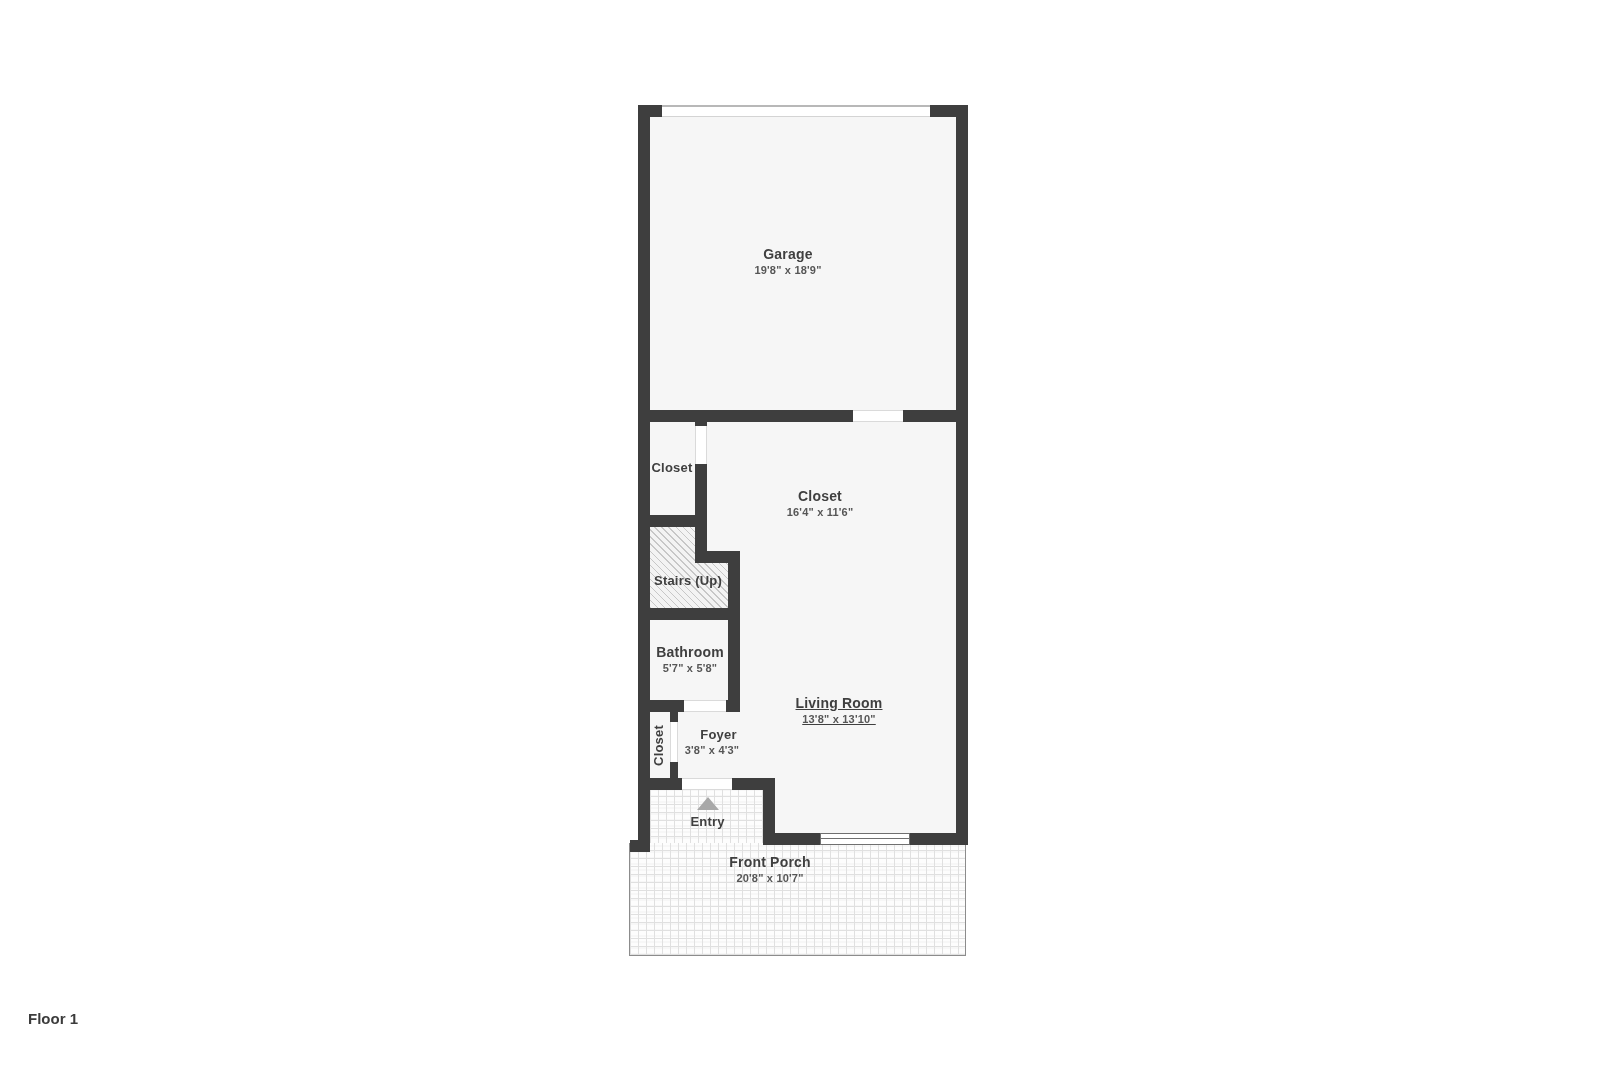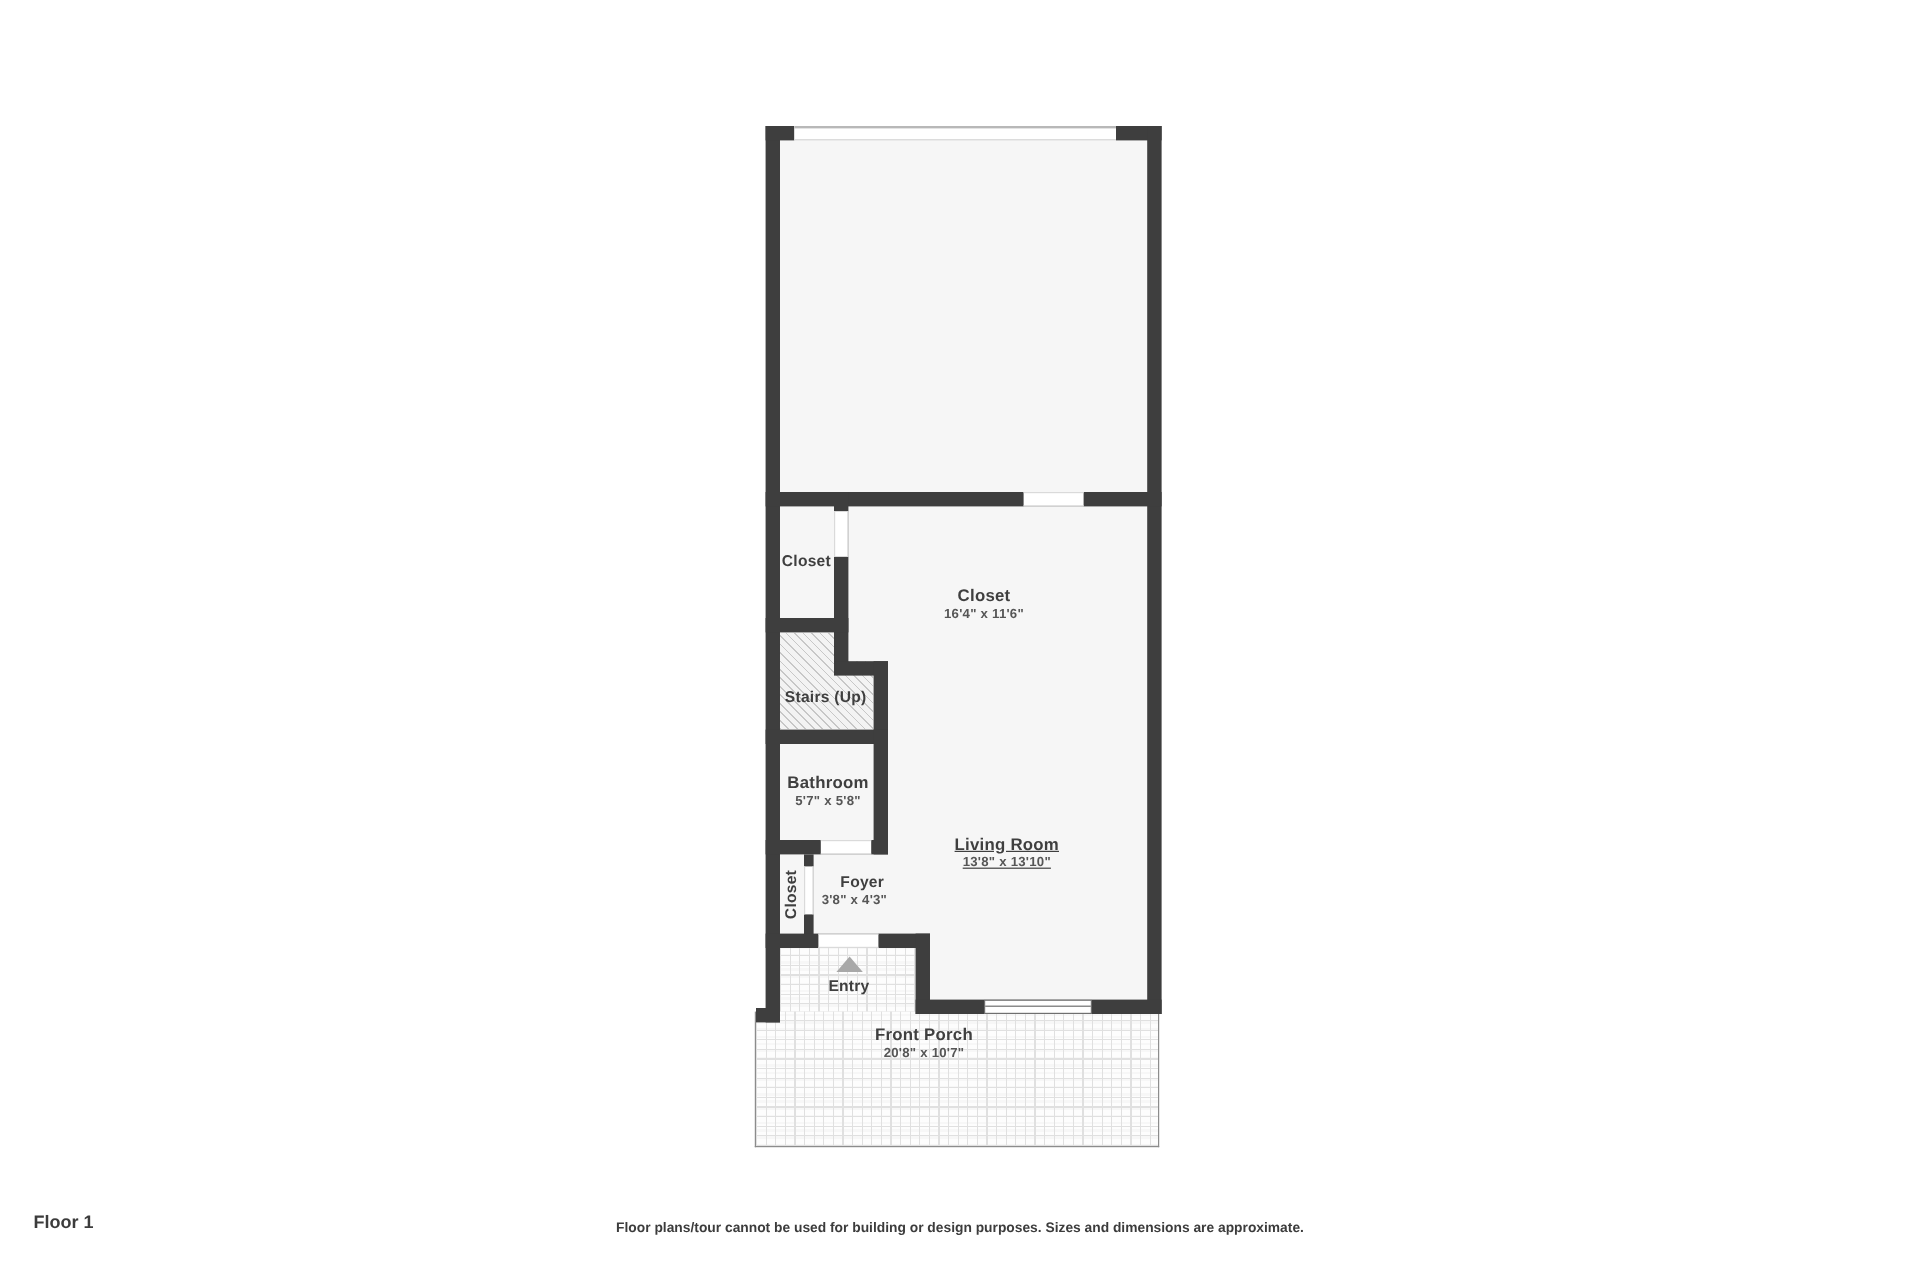--- a/index.html
+++ b/index.html
@@ -85,20 +85,24 @@
   <div class="abs wall" style="left:670px;top:712px;width:8px;height:78px;"></div>
   <div class="abs gap gap-v" style="left:670px;top:722px;width:8px;height:40px;"></div>
 
   <div class="abs wall" style="left:638px;top:778px;width:137px;height:12px;"></div>
   <div class="abs gap gap-h" style="left:682px;top:778px;width:50px;height:12px;"></div>
   <div class="abs wall" style="left:763px;top:778px;width:12px;height:67px;"></div>
 
   <div class="abs wall" style="left:763px;top:833px;width:205px;height:12px;"></div>
   <div class="abs window" style="left:820px;top:833px;width:90px;height:12px;"></div>
 
+  <div class="abs room-label" style="left:638px;top:117px;width:300px;height:290px;">
+    <div class="room-name">Garage</div>
+    <div class="room-dims">19'8" x 18'9"</div>
+  </div>
 
   <div class="abs room-label" style="left:648px;top:422px;width:48px;height:92px;">
     <div class="room-name" style="font-size:13px;">Closet</div>
   </div>
 
   <div class="abs room-label" style="left:700px;top:424px;width:240px;height:160px;">
     <div class="room-name">Closet</div>
     <div class="room-dims">16'4" x 11'6"</div>
   </div>
 
@@ -129,15 +133,14 @@
     <div class="room-name">Living Room</div>
     <div class="room-dims">13'8" x 13'10"</div>
   </div>
 
   <div class="abs room-label" style="left:620px;top:846px;width:300px;height:48px;">
     <div class="room-name">Front Porch</div>
     <div class="room-dims">20'8" x 10'7"</div>
   </div>
 
   <div class="abs floor-label" style="left:28px;top:1010px;">Floor 1</div>
-  <div class="abs disclaimer" style="left:0;top:1018px;">Floor plans/tour cannot be used for building or design purposes. Sizes and dimensions are approximate.</div>
 
 </div>
 
 </body></html>

